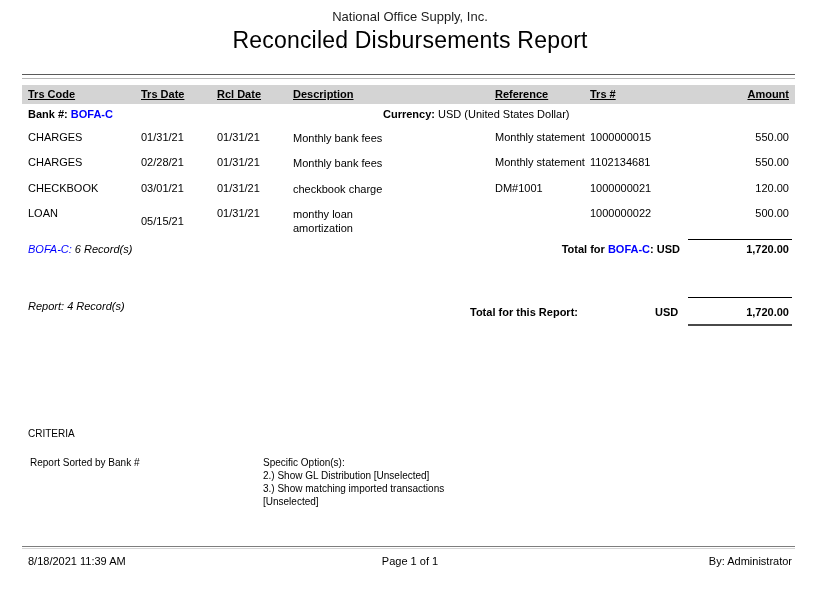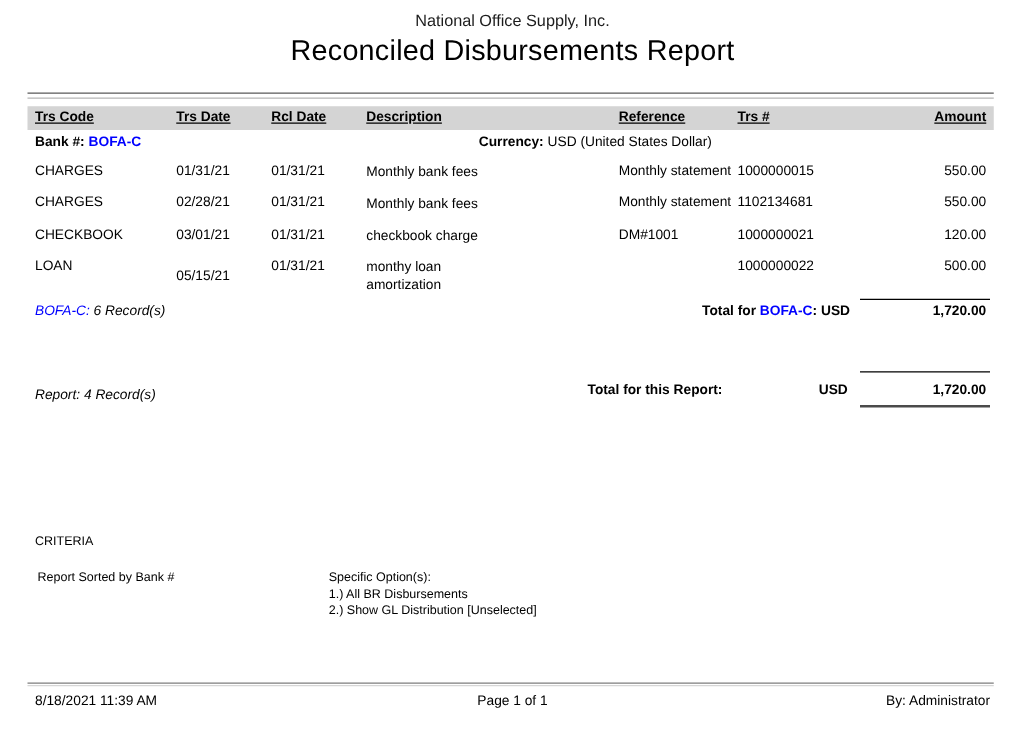--- a/index.html
+++ b/index.html
@@ -116,33 +116,33 @@
   <div class="abs cell ital" style="left:28px; top:243px">
     <span class="blue">BOFA-C:</span>
     <span>6 Record(s)</span>
   </div>
   <div class="abs cell bold" style="right:140px; top:243px; text-align:right">
     <span>Total for </span><span class="blue">BOFA-C</span><span>: USD</span>
   </div>
   <div class="abs cell bold c-amount" style="top:243px">1,720.00</div>
 
   <div class="abs amt-rule" style="top:297px"></div>
-  <div class="abs cell ital" style="left:28px; top:310px">Report: 4 Record(s)</div>
+  <div class="abs cell ital" style="left:28px; top:300px">Report: 4 Record(s)</div>
   <div class="abs cell bold" style="left:470px; top:306px">Total for this Report:</div>
   <div class="abs cell bold" style="left:655px; top:306px">USD</div>
   <div class="abs cell bold c-amount" style="top:306px">1,720.00</div>
   <div class="abs amt-rule amt-rule-thick" style="top:324px"></div>
 
   <div class="abs crit" style="left:28px; top:427px">CRITERIA</div>
   <div class="abs crit" style="left:30px; top:456px">Report Sorted by Bank #</div>
 
   <div class="abs crit opt-block" style="left:263px; top:456px">
     <div>Specific Option(s):</div>
-    <div>1.) All BR Disbursements</div>
     <div>2.) Show GL Distribution [Unselected]</div>
+    <div>3.) Show matching imported transactions [Unselected]</div>
   </div>
 
 
   <div class="abs rule" style="top:546px; border-top:1px solid #7d7d7d"></div>
   <div class="abs rule" style="top:548px; border-top:1px solid #d6d6d6"></div>
   <div class="abs footer-text" style="left:28px">8/18/2021 11:39 AM</div>
   <div class="abs footer-text centered">Page 1 of 1</div>
   <div class="abs footer-text" style="right:28px">By: Administrator</div>
 
 </div>

